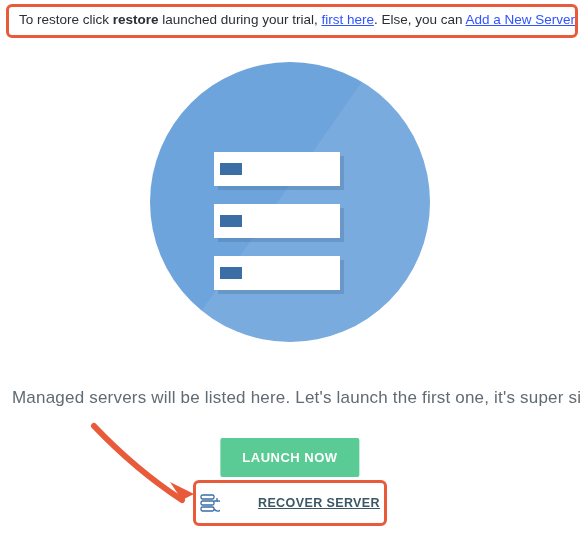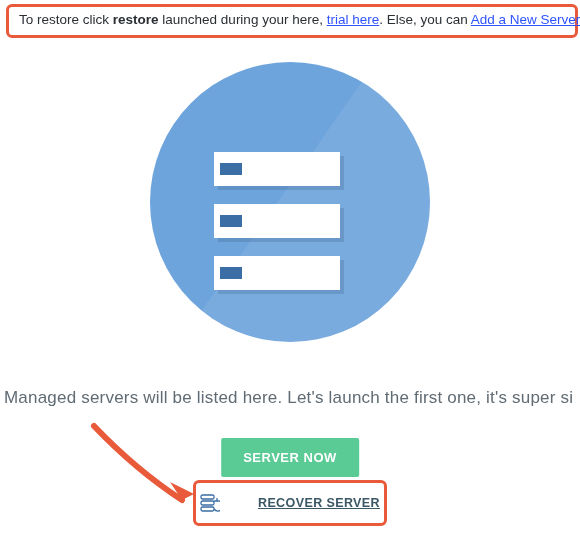--- a/index.html
+++ b/index.html
@@ -76,21 +76,21 @@
   .row-box.r1 { top: 90px; }
   .row-box.r2 { top: 142px; }
   .row-box.r3 { top: 194px; }
 
   
   .desc {
     position: absolute;
     top: 388px;
     left: 0;
     right: 0;
-    padding: 0 4px;
+    padding: 0 12px;
     font-size: 17px;
     color: #606b73;
     text-align: left;
     white-space: nowrap;
     letter-spacing: 0.2px;
   }
 
   
   .launch-btn {
     position: absolute;
@@ -146,33 +146,33 @@
     left: 86px;
     width: 120px;
     height: 110px;
     pointer-events: none;
   }
 </style>
 </head>
 <body>
 
 <div class="notice-wrap">
-  <span>To restore click </span><span class="strong">restore</span><span> launched during your here, </span><span class="link">trial here</span><span>. Else, you can </span><span class="link">Add a New Server</span>
+  <span>To restore click </span><span class="strong">restore</span><span> launched during your trial, </span><span class="link">first here</span><span>. Else, you can </span><span class="link">Add a New Server</span>
 </div>
 
 <div class="circle">
   <div class="ray r1"></div>
   <div class="row-box r1"></div>
   <div class="row-box r2"></div>
   <div class="row-box r3"></div>
 </div>
 
 <div class="desc">Managed servers will be listed here. Let's launch the first one, it's super si</div>
 
-<button class="launch-btn">SERVER NOW</button>
+<button class="launch-btn">LAUNCH NOW</button>
 
 <div class="recover-wrap">
   <span class="recover-icon">
     <svg width="20" height="18" viewBox="0 0 20 18">
       <rect x="1" y="1" width="13" height="4" rx="1.5" fill="none" stroke="#3b6ea5" stroke-width="1.3"></rect>
       <rect x="1" y="7" width="13" height="4" rx="1.5" fill="none" stroke="#3b6ea5" stroke-width="1.3"></rect>
       <rect x="1" y="13" width="13" height="4" rx="1.5" fill="none" stroke="#3b6ea5" stroke-width="1.3"></rect>
       <path d="M14 15 a5 5 0 1 0 3 -8" fill="none" stroke="#3b6ea5" stroke-width="1.3"></path>
       <path d="M17 4 l0 3 l-3 0" fill="none" stroke="#3b6ea5" stroke-width="1.3"></path>
     </svg>

